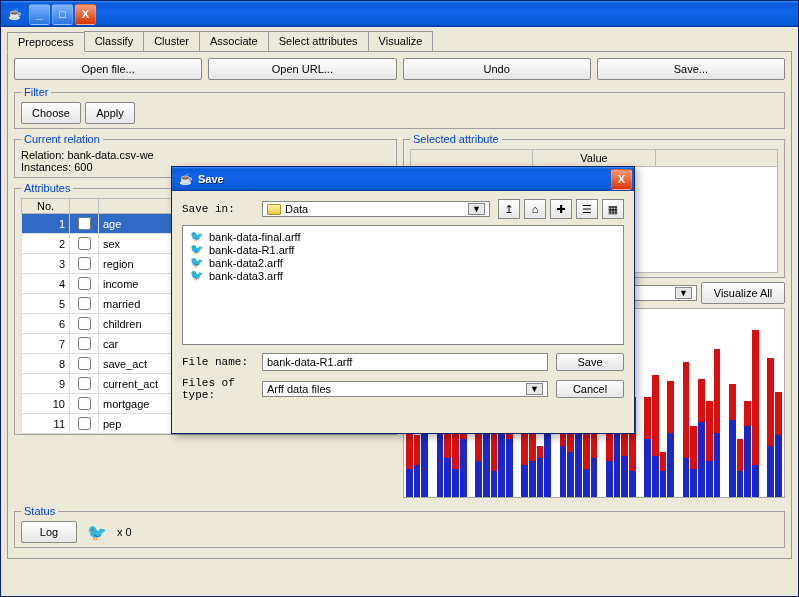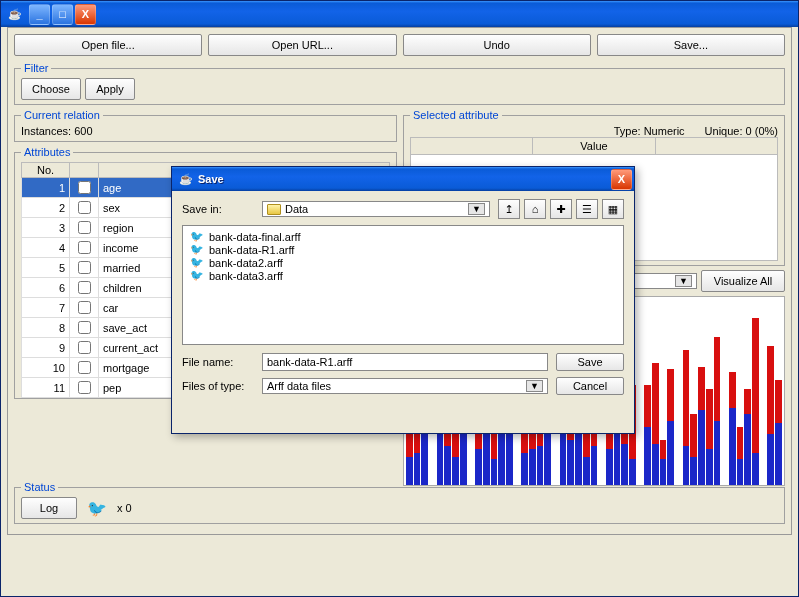--- a/index.html
+++ b/index.html
@@ -60,21 +60,21 @@
 .bar .r { background:#d80f0f; }
 .axis { display:flex; justify-content:space-between; padding: 1px 6px; font-size:10px; }
 
 .status-area { position:absolute; bottom:6px; left:6px; right:6px; }
 
 
 .dialog-overlay { position:absolute; left:170px; top:165px; width:464px; height:268px; border:1px solid #0a246a; background:#ece9d8; box-shadow: 3px 3px 8px rgba(0,0,0,0.3); z-index:100; }
 .dialog-overlay .titlebar { height:24px; }
 .dlg-body { padding: 8px 10px; }
 .dlg-row { display:flex; align-items:center; gap:8px; margin-bottom:6px; }
-.dlg-row label { width: 72px; }
+.dlg-row label { width: 72px; font-family: Liberation Mono, monospace; }
 .folder-combo { flex:1; background:#fff; border:1px solid #888; padding:1px 4px; display:flex; align-items:center; }
 .folder-combo .arrow { margin-left:auto; background:#e6e6e6; border:1px solid #888; padding:0 3px; font-size:9px; }
 .icon-bar { display:flex; gap:4px; }
 .icon-bar .ib { width:22px; height:20px; border:1px solid #888; background:linear-gradient(to bottom,#fefefe,#e6e6e6); display:flex; align-items:center; justify-content:center; font-size:10px; }
 .file-list { height:120px; background:#fff; border:1px solid #888; padding:4px; overflow:auto; margin-bottom:8px; }
 .file-item { display:flex; align-items:center; gap:4px; padding:0px 2px; cursor:default; }
 .file-item .fi-icon { width:16px; text-align:center; }
 .dlg-input { flex:1; background:#fff; border:1px solid #888; padding:2px 4px; }
 .dlg-btn { width:68px; text-align:center; padding:2px 0; border:1px solid #888; background:linear-gradient(to bottom,#fefefe,#e6e6e6); border-radius:2px; cursor:default; }
 
@@ -92,20 +92,28 @@
         <span>_</span>
       </div>
     <div class="winbtn max">
         <span>□</span>
       </div>
     <div class="winbtn close">
         <span>X</span>
       </div>
   </div>
 
+  <div class="tabs">
+    <div class="tab active">Preprocess</div>
+    <div class="tab">Classify</div>
+    <div class="tab">Cluster</div>
+    <div class="tab">Associate</div>
+    <div class="tab">Select attributes</div>
+    <div class="tab">Visualize</div>
+  </div>
 
   <div class="content">
 
     <div class="btnrow">
       <div class="btn">Open file...</div>
       <div class="btn">Open URL...</div>
       <div class="btn">Undo</div>
       <div class="btn">Save...</div>
     </div>
 
@@ -114,20 +122,23 @@
       <div class="filter-row">
         <div class="btn" style="flex:0 0 60px">Choose</div>
         <div class="btn" style="flex:0 0 50px">Apply</div>
       </div>
     </fieldset>
 
     <div class="two-col">
       <div class="left-col">
         <fieldset>
           <legend>Current relation</legend>
+          <div class="relation-row">
+            <span><span>Relation:</span> <span>bank-data.csv-we</span></span>
+          </div>
           <div class="relation-row">
             <span><span>Instances:</span> <span>600</span></span>
           </div>
         </fieldset>
 
         <fieldset style="padding-bottom:0;">
           <legend>Attributes</legend>
           <table class="attr-table">
             <thead>
               <tr>
@@ -193,24 +204,20 @@
                   <td>pep</td>
                 </tr>
               </tbody>
           </table>
         </fieldset>
       </div>
 
       <div class="right-col">
         <fieldset>
           <legend>Selected attribute</legend>
-          <div class="mini-stats" style="justify-content:flex-end; gap:20px;">
-            <span><span>Type:</span> <span>Numeric</span></span>
-            <span><span>Unique:</span> <span>0 (0%)</span></span>
-          </div>
           <div class="stats-header">
             <div></div>
             <div>Value</div>
             <div></div>
           </div>
           <div style="height:106px; background:#fff; border:1px solid #bbb; border-top:none;"></div>
         </fieldset>
 
         <div class="viz-row">
           <div class="combo">

